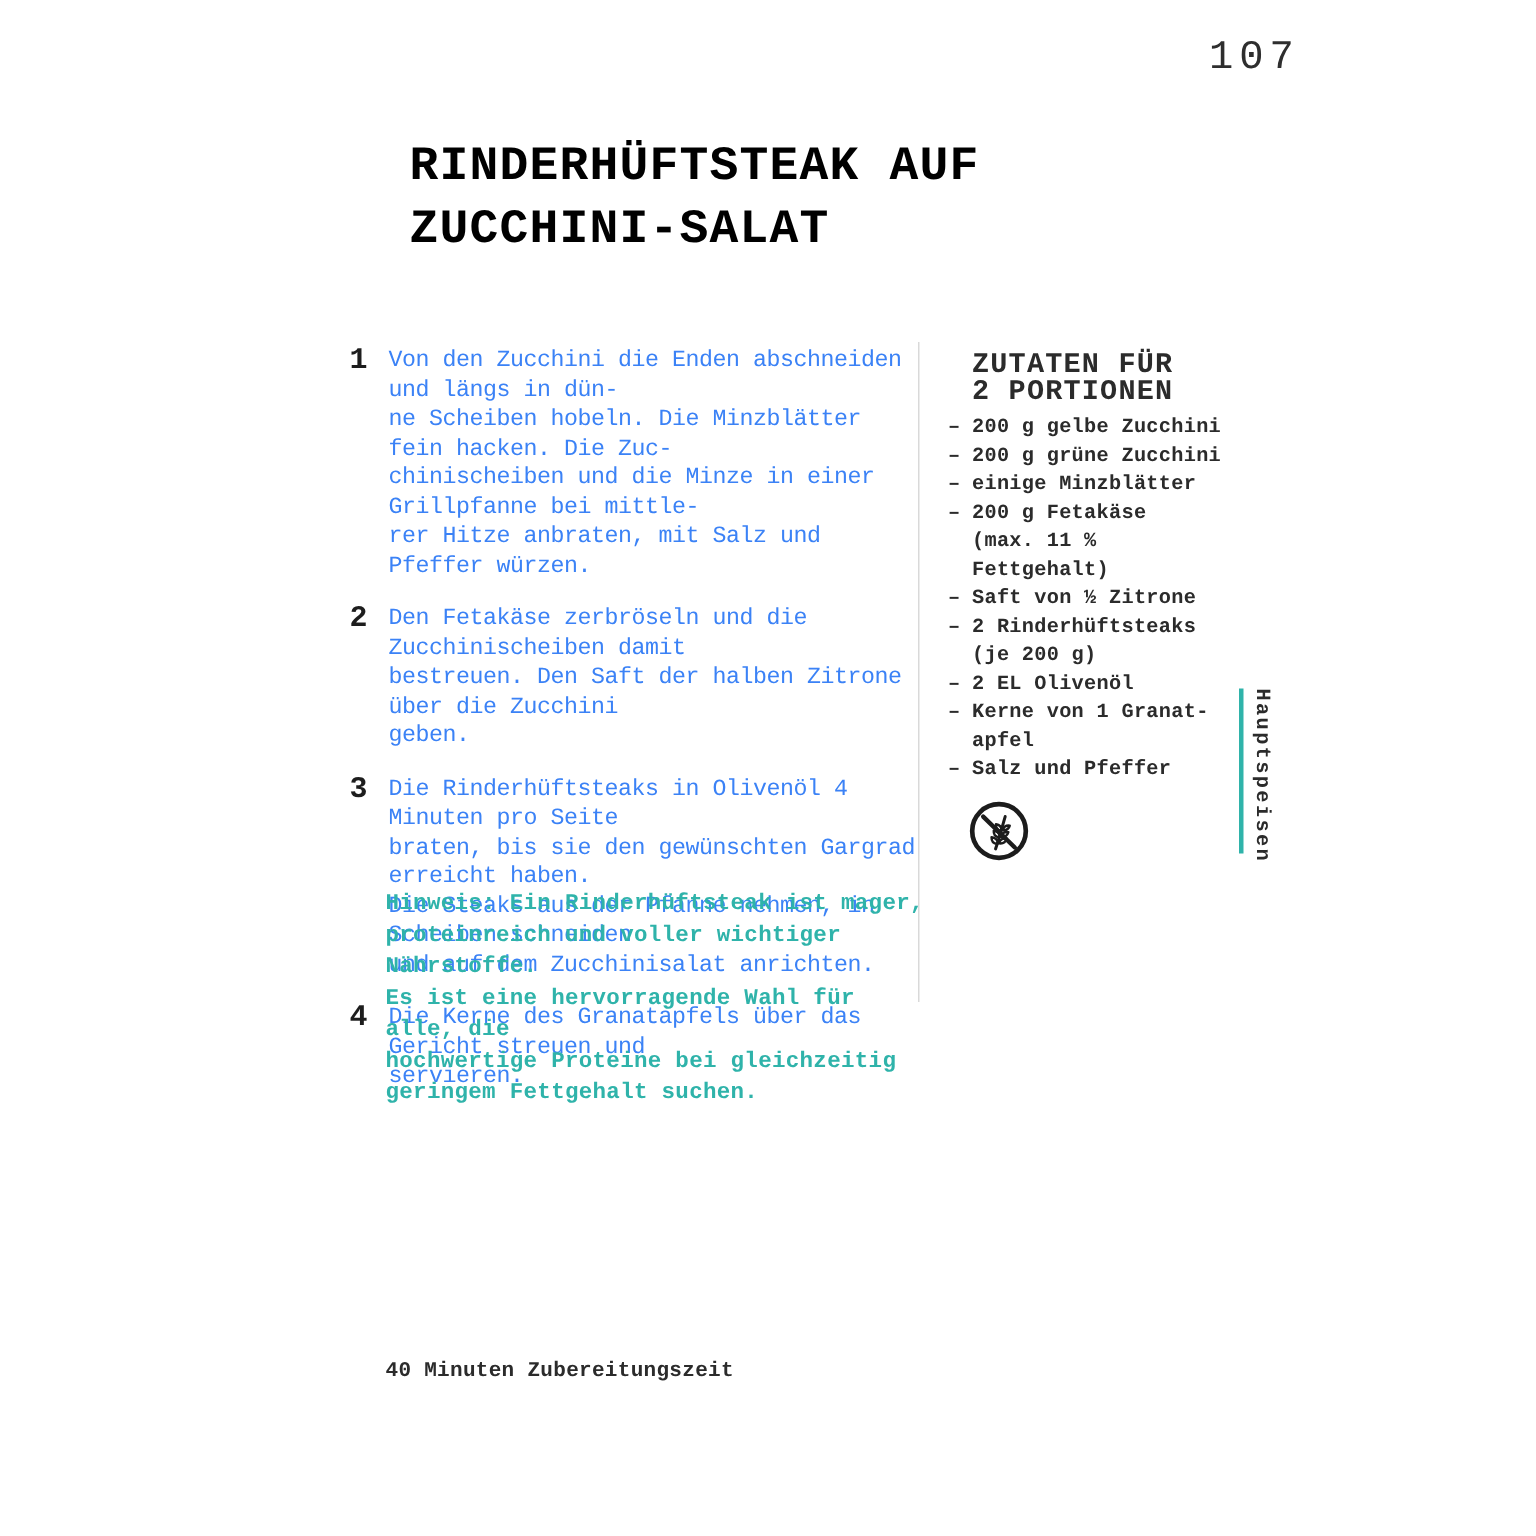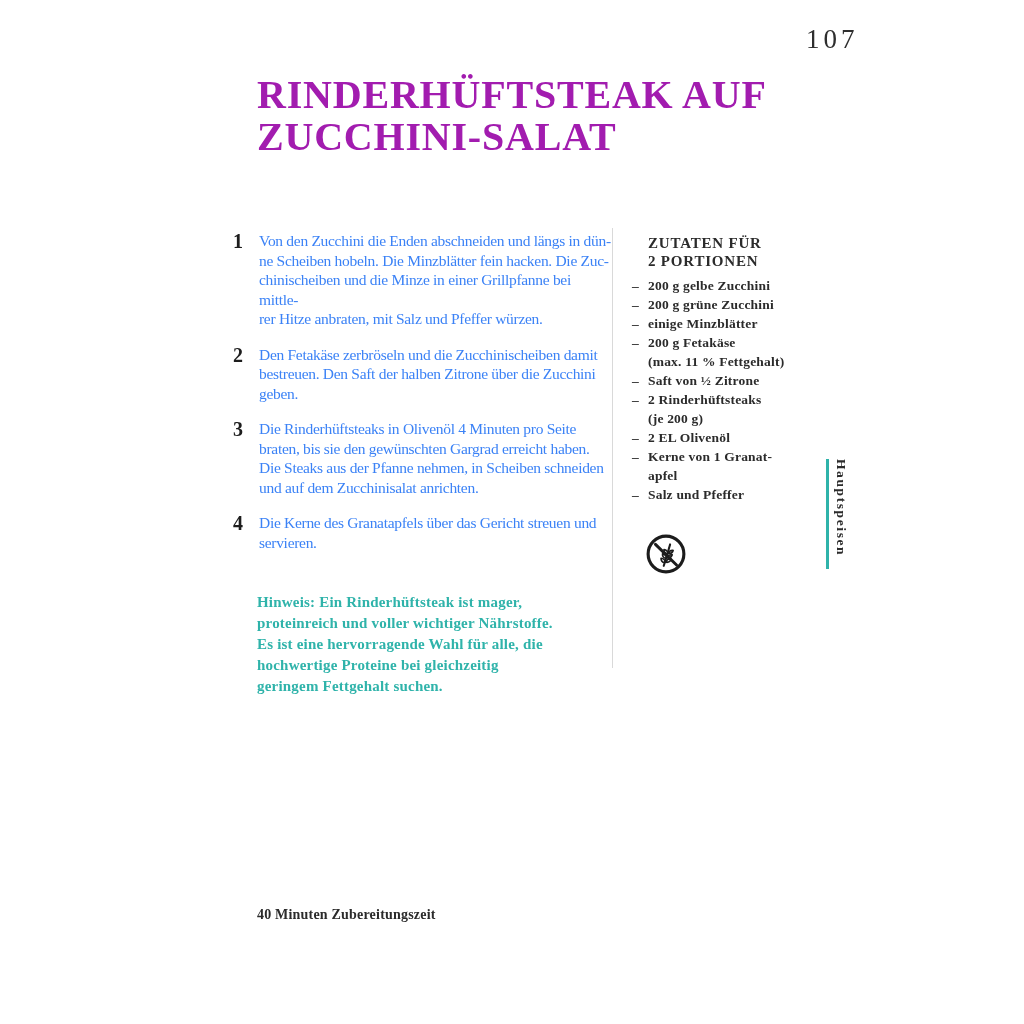--- a/index.html
+++ b/index.html
@@ -1,32 +1,32 @@
 <!DOCTYPE html>
 <html lang="de" style="--teal: #2fb3aa;"><head>
 <meta charset="utf-8">
 <style>
   html,body{margin:0;padding:0;background:#ffffff;}
   .page{
     position:relative;
     width:1024px;height:1024px;
     background:#ffffff;
-    font-family:Liberation Serif, serif;
+    font-family:Liberation Mono, monospace;
     color:#2b2b2b;
     overflow:hidden;
   }
   .page-number{
     position:absolute;left:806px;top:24px;
     font-size:27px;font-weight:400;letter-spacing:4px;
     color:#2e2e2e;
   }
   .recipe-title{
     position:absolute;left:257px;top:74px;
-    font-size:40px;line-height:42px;font-weight:700;
-    letter-spacing:0.8px;color:#a21caf;margin:0;
+    font-size:32px;line-height:42px;font-weight:700;
+    letter-spacing:0.8px;color:#000000;margin:16px;
   }
   .steps{
     position:absolute;left:233px;top:231px;width:380px;
   }
   .step{
     display:flex;gap:12px;margin-bottom:16px;
   }
   .step-number{
     font-weight:700;font-size:20px;line-height:20px;
     color:#1d1d1d;min-width:14px;
@@ -42,21 +42,21 @@
   }
   .divider{
     position:absolute;left:612px;top:228px;
     width:1px;height:440px;background:#d9d9d9;
   }
   .ingredients{
     position:absolute;left:632px;top:234px;width:190px;
   }
   .ingredients-heading{
     margin:0 0 6px 16px;
-    font-size:15px;line-height:18px;font-weight:700;
+    font-size:19px;line-height:18px;font-weight:700;
     letter-spacing:0.8px;color:#2b2b2b;white-space:pre-line;
   }
   .ingredient{
     display:flex;gap:6px;
     font-size:13.5px;line-height:19px;font-weight:700;color:#2b2b2b;
   }
   .ingredient .marker{min-width:10px;}
   .ingredient .ing-text{white-space:pre-line;letter-spacing:0.2px;}
   .glutenfree{
     position:absolute;left:644px;top:532px;width:44px;height:44px;

